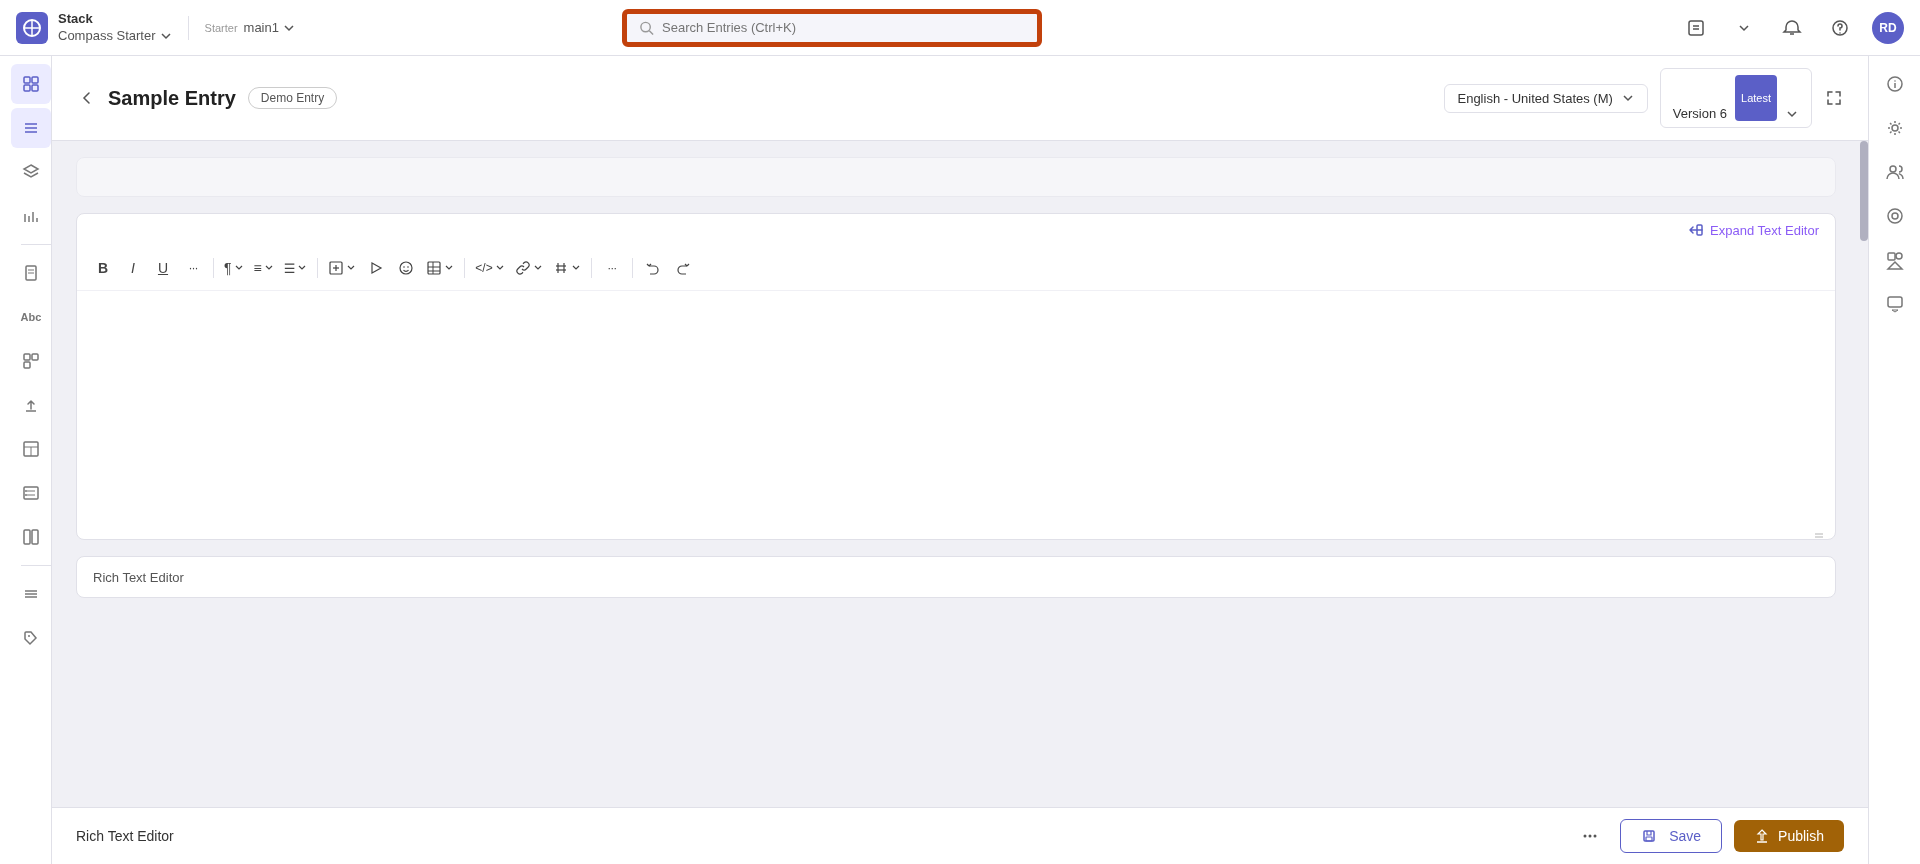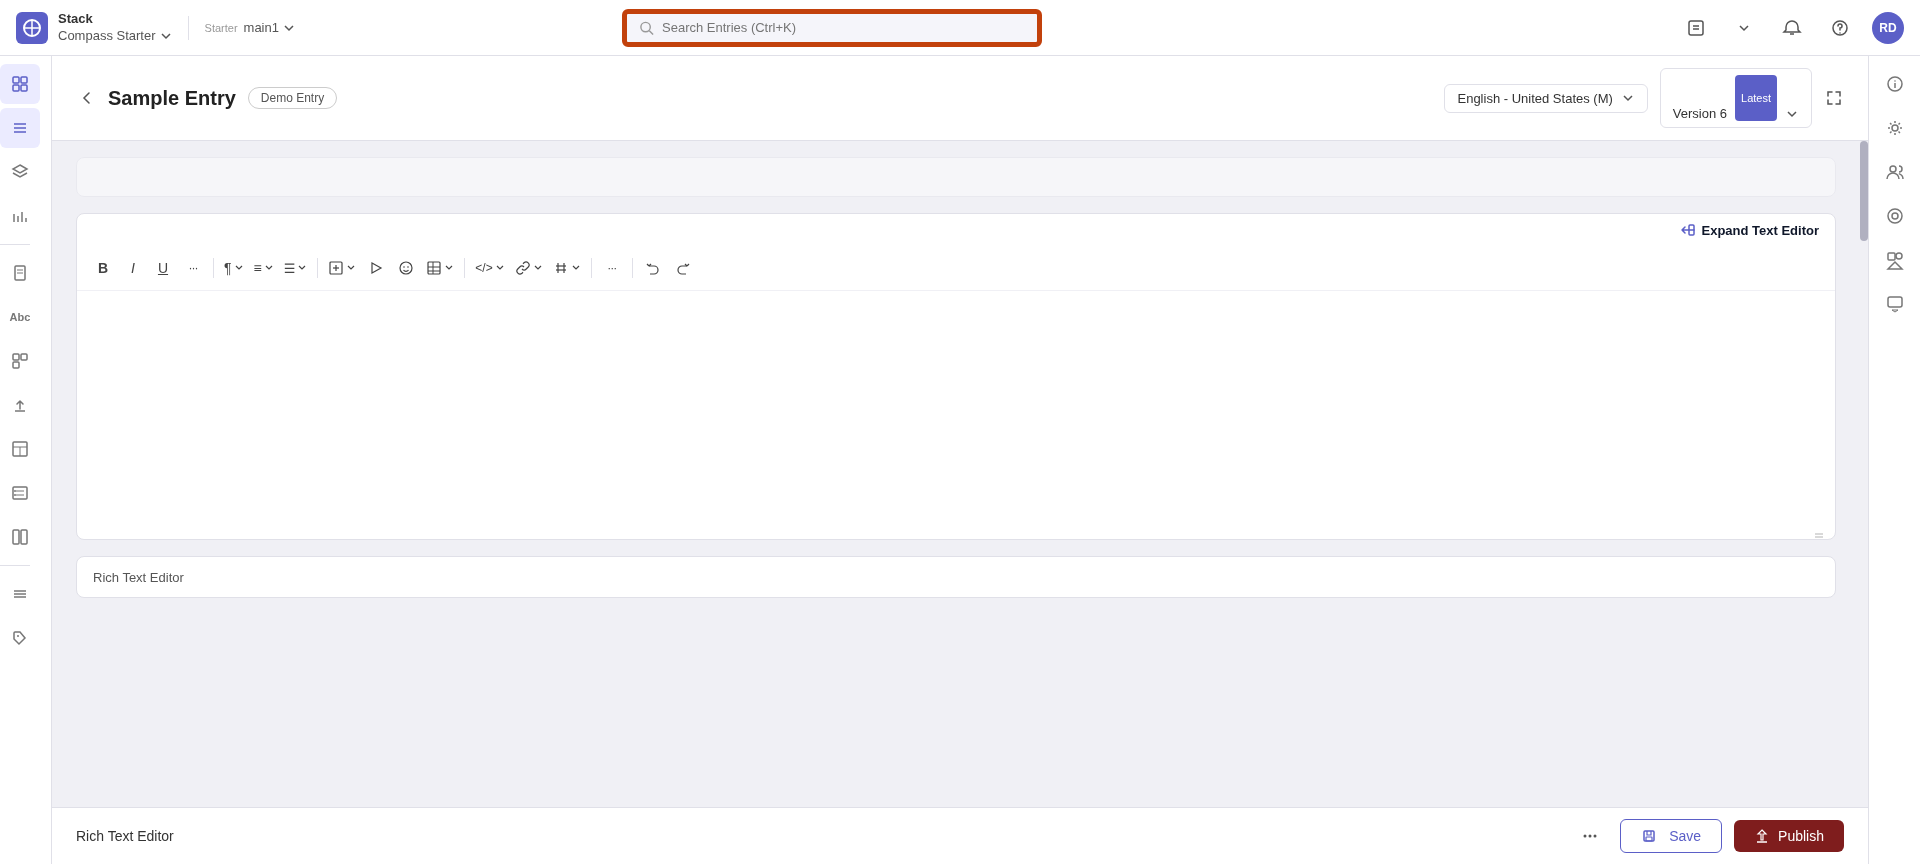--- a/index.html
+++ b/index.html
@@ -36,21 +36,21 @@
     .nav-right { margin-left: auto; display: flex; align-items: center; gap: 16px; }
     .icon-btn { width: 32px; height: 32px; display: flex; align-items: center; justify-content: center; cursor: pointer; color: #555; border-radius: 4px; }
     .avatar { width: 32px; height: 32px; background: #5b5fc7; border-radius: 50%; display: flex; align-items: center; justify-content: center; color: #fff; font-size: 12px; font-weight: 600; }
 
     
     .main-layout { display: flex; height: calc(100vh - 56px); }
 
     
     .left-sidebar {
       width: 52px; background: #fff; border-right: 1px solid #e0e0e8;
-      display: flex; flex-direction: column; align-items: flex-start; padding: 8px 0; gap: 4px;
+      display: flex; flex-direction: column; align-items: flex-end; padding: 8px 0; gap: 4px;
     }
     .sidebar-icon {
       width: 40px; height: 40px; display: flex; align-items: center; justify-content: center;
       border-radius: 6px; cursor: pointer; color: #777; position: relative;
     }
     .sidebar-icon.active { background: #ebebff; color: #5b5fc7; }
     .sidebar-icon svg { width: 20px; height: 20px; }
 
     
     .content-panel {
@@ -107,22 +107,22 @@
       display: flex; align-items: center; padding: 12px 16px;
       border-bottom: 1px solid #f0f0f5; gap: 8px;
     }
     .section-label { font-size: 13px; color: #555; font-weight: 500; }
     .section-header-right { margin-left: auto; display: flex; align-items: center; gap: 8px; }
 
     
     .json-rte-card { }
     .expand-link {
       display: flex; align-items: center; gap: 6px;
-      color: #0f172a; font-size: 13px; cursor: pointer; text-decoration: none;
-      padding: 8px 16px; justify-content: flex-end; font-weight: bold;
+      color: #8b5cf6; font-size: 13px; cursor: pointer; text-decoration: none;
+      padding: 8px 16px; justify-content: flex-end;
     }
     .rte-toolbar {
       display: flex; align-items: center; gap: 2px;
       padding: 8px 12px; border-bottom: 1px solid #f0f0f5;
       flex-wrap: wrap;
     }
     .toolbar-btn {
       display: flex; align-items: center; justify-content: center;
       width: 28px; height: 28px; border-radius: 4px; cursor: pointer;
       color: #444; font-size: 13px; border: none; background: none;
@@ -151,21 +151,21 @@
     }
     .bottom-section-label { font-size: 14px; font-weight: 500; color: #333; }
     .bottom-right { margin-left: auto; display: flex; align-items: center; gap: 12px; }
     .save-btn {
       display: flex; align-items: center; gap: 12px;
       border: 1px solid #5b5fc7; color: #5b5fc7; background: #fff;
       border-radius: 6px; padding: 8px 20px; font-size: 14px; cursor: pointer;
     }
     .publish-btn {
       display: flex; align-items: center; gap: 8px;
-      background: #7f1d1d; color: #fff; border: none;
+      background: #a16207; color: #fff; border: none;
       border-radius: 6px; padding: 8px 20px; font-size: 14px; cursor: pointer;
     }
     .more-btn { cursor: pointer; color: #555; display: flex; align-items: center; padding: 8px; }
 
     
     .top-section {
       background: #fff; border: 1px solid #e0e0e8; border-radius: 8px;
       margin-bottom: 16px; padding: 12px 16px; opacity: 0.4;
       height: 40px;
     }

